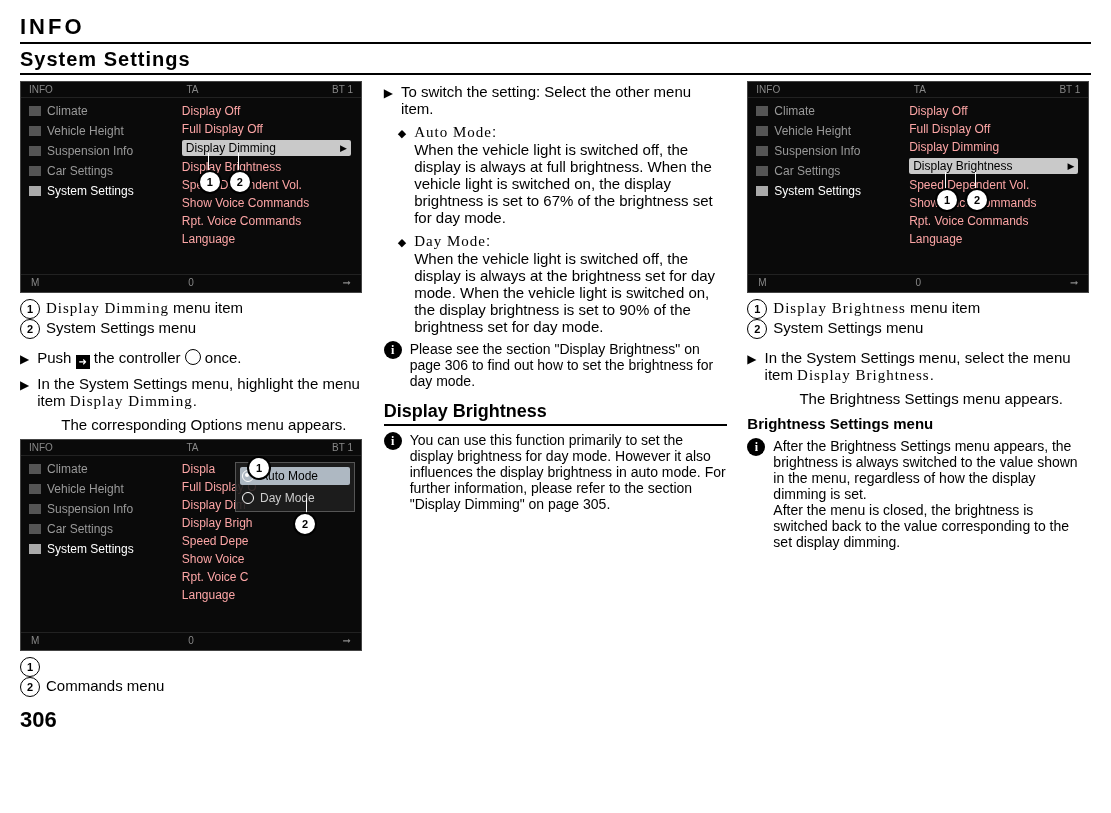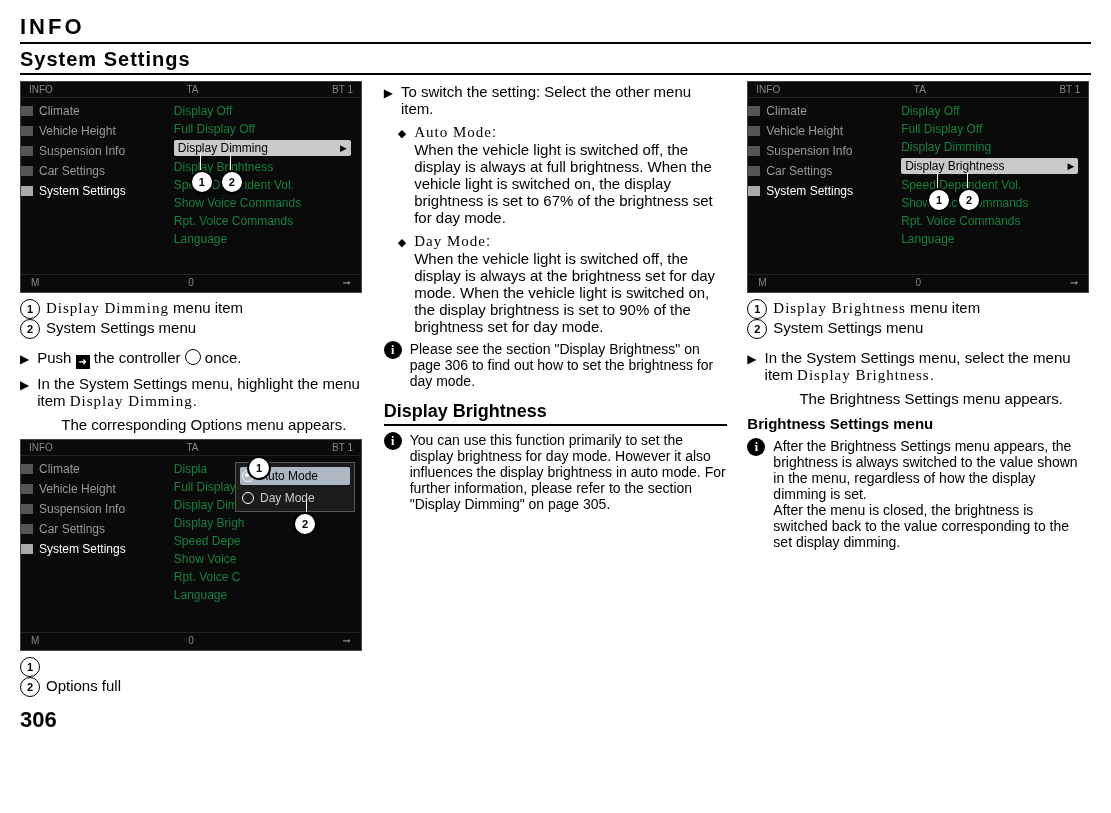--- a/index.html
+++ b/index.html
@@ -53,21 +53,21 @@
     color: #888;
     font-size: 10px;
     border-bottom: 1px solid #222;
   }
   .scr-body {
     display: flex;
     height: calc(100% - 34px);
   }
   .scr-left {
     width: 42%;
-    padding: 6px 4px 4px 0;
+    padding: 6px 4px 4px 8px;
     display: flex;
     flex-direction: column;
     gap: 6px;
   }
   .scr-left .row {
     display: flex;
     gap: 6px;
     align-items: center;
     color: #999;
     white-space: nowrap;
@@ -83,21 +83,21 @@
   }
   .scr-right {
     flex: 1;
     padding: 6px 10px 4px 6px;
     display: flex;
     flex-direction: column;
     gap: 4px;
     position: relative;
   }
   .scr-right .item {
-    color: #15803d;
+    color: #fca5a5;
     white-space: nowrap;
   }
   .scr-right .item.hl {
     background: #c9c9c9;
     color: #000;
     padding: 1px 4px;
     border-radius: 2px;
     display: flex;
     justify-content: space-between;
     align-items: center;
@@ -446,21 +446,21 @@
         <span>➞</span>
       </div>
     </div>
 
     <div class="caption-list">
       <div class="row">
         <span class="circ">1</span>
       </div>
       <div class="row">
         <span class="circ">2</span>
-        <span>Options full</span>
+        <span>Commands menu</span>
       </div>
     </div>
 
     <div class="pagenum">306</div>
   </div>
 
   <div class="col">
     <ul class="steps">
       <li>
         <span class="tri"></span>

